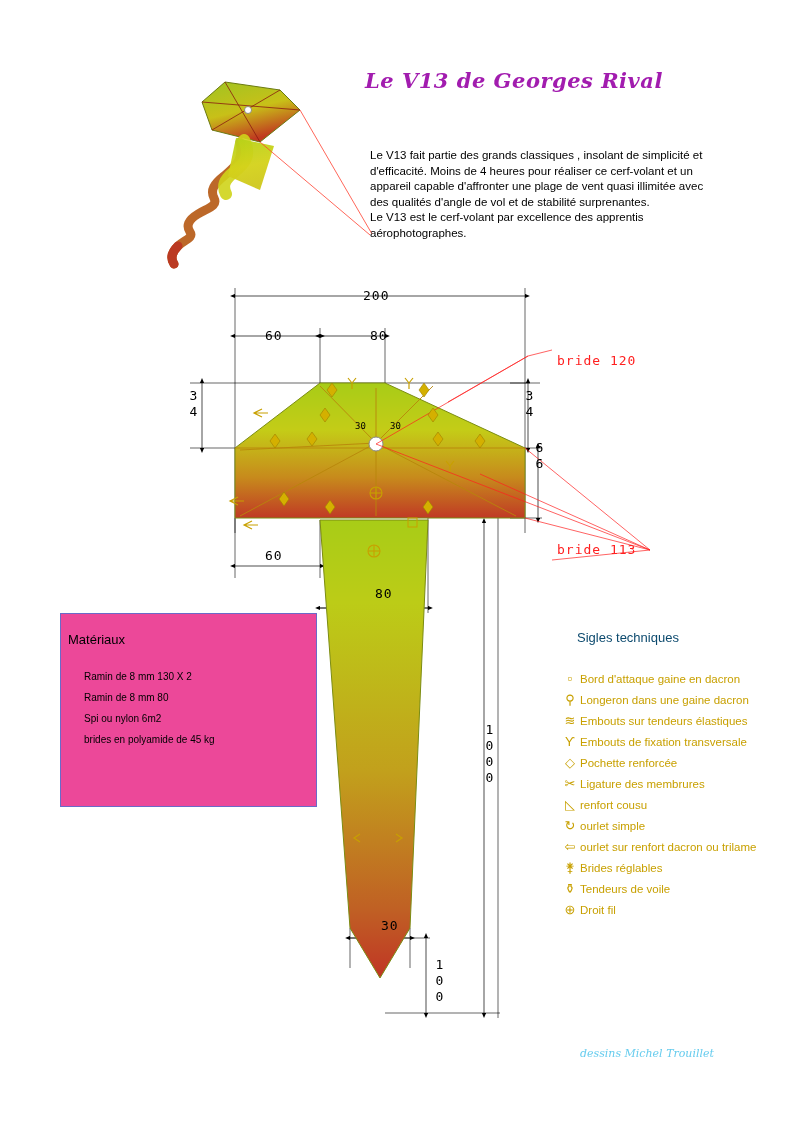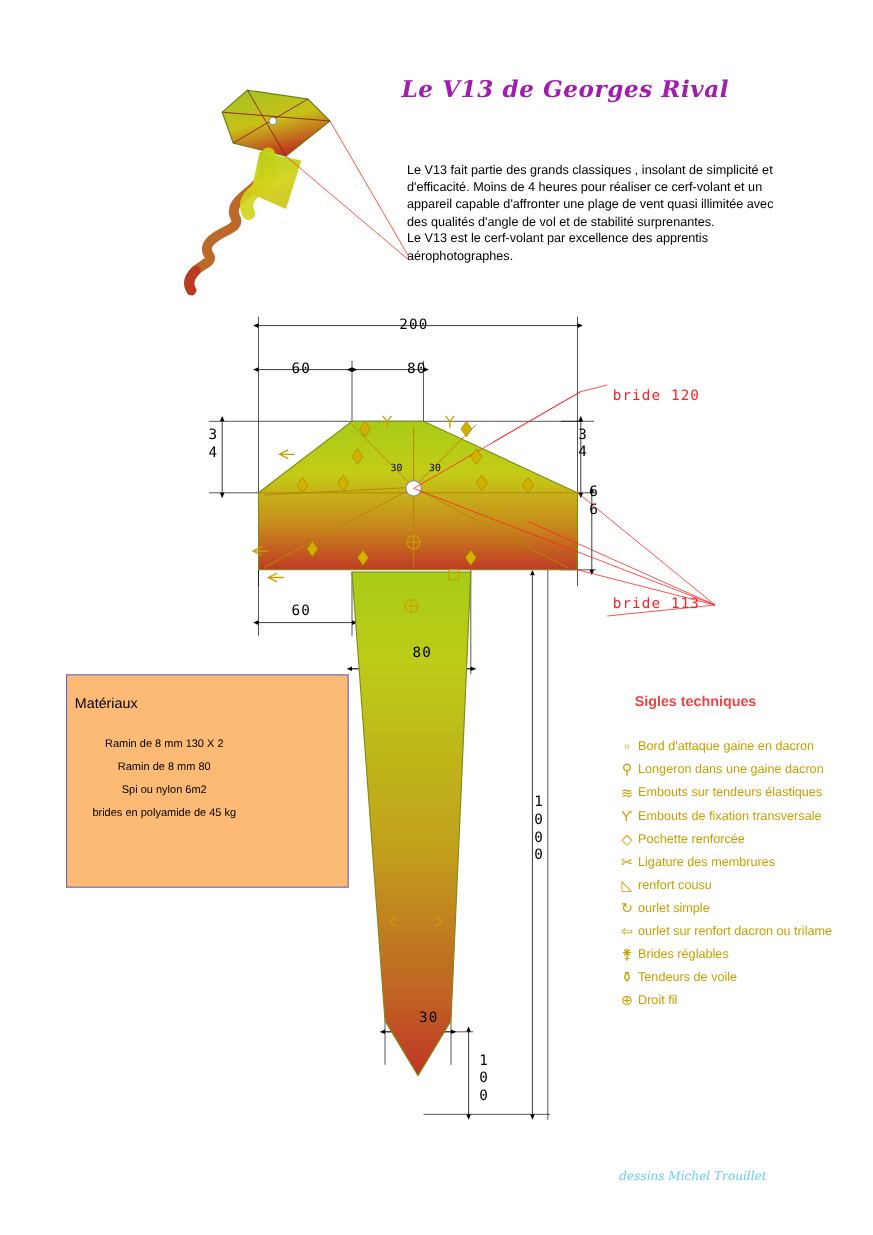--- a/index.html
+++ b/index.html
@@ -40,22 +40,21 @@
     color: #000000;
   }
 
   
   #materials-box {
     left: 60px;
     top: 613px;
     width: 255px;
     height: 192px;
     border: 1px solid #6a6ac8;
-    background: #fdba74;
-    text-align: center;
+    background: #ec4899;
   }
   #materials-title {
     position: absolute;
     left: 7px;
     top: 18px;
     font-size: 13px;
     color: #000;
   }
   #materials-list {
     position: absolute;
@@ -64,22 +63,22 @@
     font-size: 10px;
     line-height: 21px;
     color: #000;
   }
 
   
   #legend-title {
     left: 577px;
     top: 630px;
     font-size: 13px;
-    color: #ef4444;
-    font-weight: bold;
+    color: #0c4a6e;
+    font-weight: normal;
   }
   #legend {
     left: 560px;
     top: 668px;
     width: 230px;
   }
   .legend-row {
     display: flex;
     align-items: center;
     height: 21px;
@@ -92,27 +91,26 @@
     min-width: 20px;
     text-align: center;
     font-size: 13px;
     color: #c8a000;
     line-height: 1;
   }
   .legend-lbl { color: #c8a000; }
 
   
   #signature {
-    left: 563px;
+    left: 580px;
     top: 1047px;
     font-family: "DejaVu Serif", serif;
     font-style: italic;
     font-size: 11px;
     color: #66ccee;
-    margin-top: 16px;
   }
 
   
   .dim {
     font-family: "DejaVu Sans Mono", monospace;
     font-size: 13px;
     color: #000;
     letter-spacing: 1px;
   }
   .dim-v {

